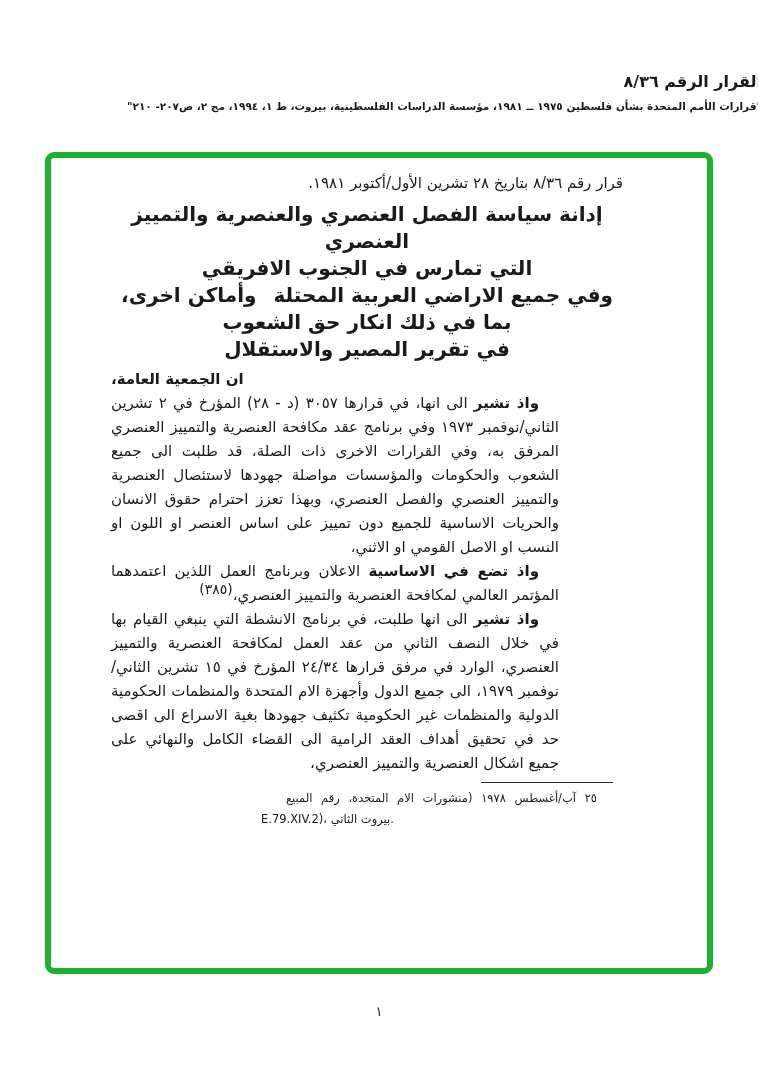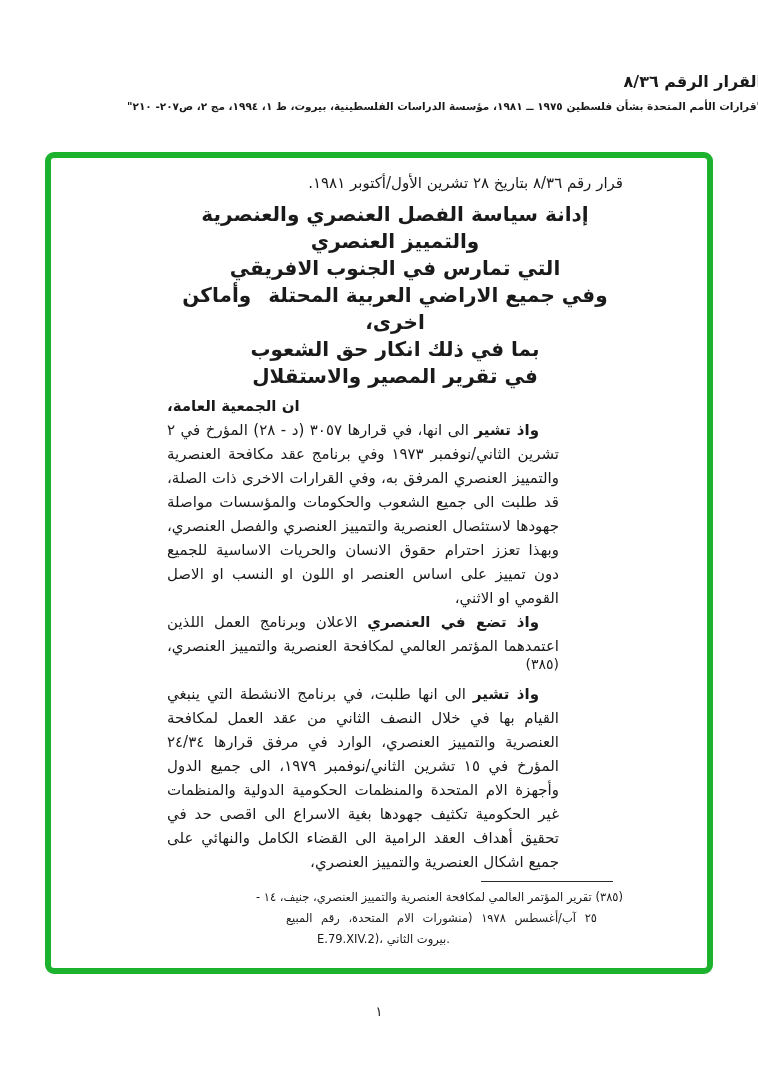--- a/index.html
+++ b/index.html
@@ -44,21 +44,21 @@
     height: 810px;  
     border: 6px solid #1cb22e;
     border-radius: 9px;
     box-sizing: content-box;
     background: #ffffff;
   }
 
   .frame-content {
     position: absolute;
     top: 0; right: 0; bottom: 0; left: 0;
-    padding: 16px 84px 0 116px;
+    padding: 16px 84px 0 60px;
     direction: rtl;
   }
 
   .date-line {
     font-size: 15px;
     text-align: right;
     margin: 0 0 9px 0;
     white-space: nowrap;
   }
 
@@ -134,28 +134,27 @@
         <p>إدانة سياسة الفصل العنصري والعنصرية والتمييز العنصري</p>
         <p>التي تمارس في الجنوب الافريقي</p>
         <p>وفي جميع الاراضي العربية المحتلة  وأماكن اخرى،</p>
         <p>بما في ذلك انكار حق الشعوب</p>
         <p>في تقرير المصير والاستقلال</p>
       </div>
 
     <div class="body-text" id="body-text">
         <p class="opening">ان الجمعية العامة،</p>
         <p><b class="lead">واذ تشير</b> الى انها، في قرارها ٣٠٥٧ (د - ٢٨) المؤرخ في ٢ تشرين الثاني/نوفمبر ١٩٧٣ وفي برنامج عقد مكافحة العنصرية والتمييز العنصري المرفق به، وفي القرارات الاخرى ذات الصلة، قد طلبت الى جميع الشعوب والحكومات والمؤسسات مواصلة جهودها لاستئصال العنصرية والتمييز العنصري والفصل العنصري، وبهذا تعزز احترام حقوق الانسان والحريات الاساسية للجميع دون تمييز على اساس العنصر او اللون او النسب او الاصل القومي او الاثني،</p>
-        <p><b class="lead">واذ تضع في العنصري</b> الاعلان وبرنامج العمل اللذين اعتمدهما المؤتمر العالمي لمكافحة العنصرية والتمييز العنصري،<sup>(٣٨٥)</sup></p>
+        <p><b class="lead">واذ تضع في الاساسية</b> الاعلان وبرنامج العمل اللذين اعتمدهما المؤتمر العالمي لمكافحة العنصرية والتمييز العنصري،<sup>(٣٨٥)</sup></p>
         <p><b class="lead">واذ تشير</b> الى انها طلبت، في برنامج الانشطة التي ينبغي القيام بها في خلال النصف الثاني من عقد العمل لمكافحة العنصرية والتمييز العنصري، الوارد في مرفق قرارها ٢٤/٣٤ المؤرخ في ١٥ تشرين الثاني/نوفمبر ١٩٧٩، الى جميع الدول وأجهزة الام المتحدة والمنظمات الحكومية الدولية والمنظمات غير الحكومية تكثيف جهودها بغية الاسراع الى اقصى حد في تحقيق أهداف العقد الرامية الى القضاء الكامل والنهائي على جميع اشكال العنصرية والتمييز العنصري،</p>
       </div>
 
     <div class="footnote">
       <div class="footnote-rule"></div>
       <div id="footnote-lines">
-          <p class="fn-1" dir="rtl">(٣٨٥) تقرير المؤتمر العالمي لمكافحة العنصرية والتمييز العنصري، جنيف، ١٤ -</p>
           <p class="fn-2" dir="rtl">٢٥ آب/أغسطس ١٩٧٨ (منشورات الام المتحدة، رقم المبيع</p>
           <p class="fn-3" dir="ltr">E.79.XIV.2)، بيروت الثاني.</p>
         </div>
     </div>
 
   </div>
 </div>
 
 <div class="page-number">١</div>
 

